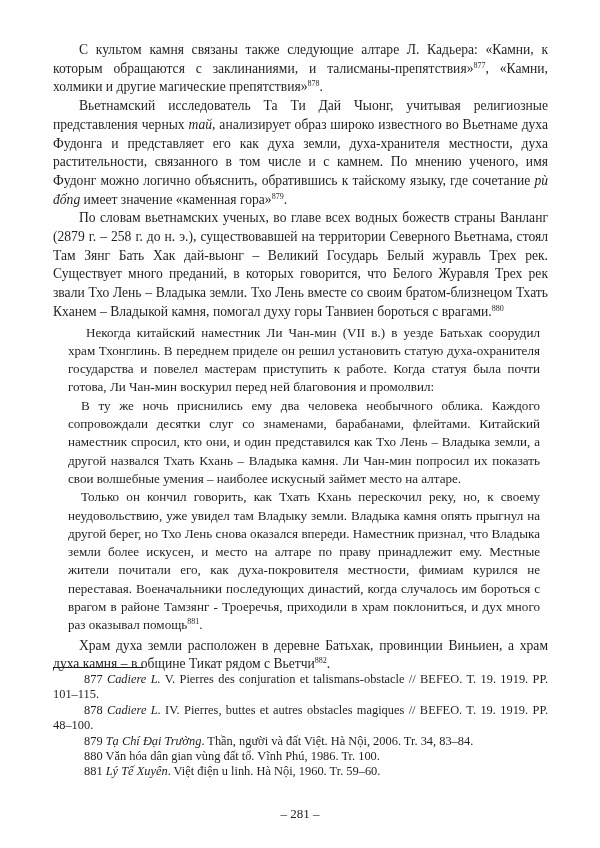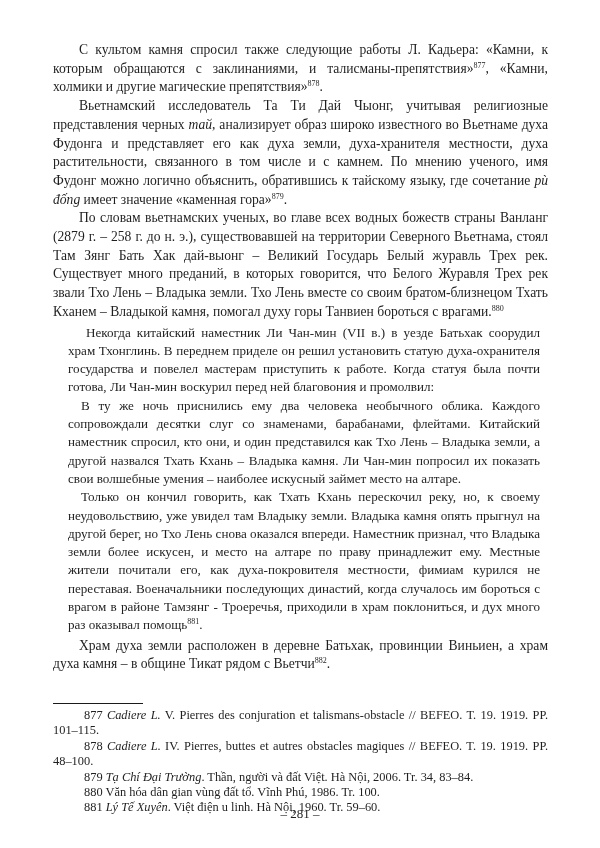--- a/index.html
+++ b/index.html
@@ -17,37 +17,37 @@
     }
     .quote {
       margin: 0 0 0 15px; width: 472px;
     }
     .quote .p { font-size: 13.1px; line-height: 18.3px; text-indent: 13px; }
     .quote .p.q0 { text-indent: 18px; }
     sup { font-size: 8px; line-height: 0; vertical-align: 5px; }
     i { font-style: italic; }
     .gap-sm { height: 2px; }
     .footnotes {
-      position: absolute; left: 53px; top: 667px; width: 495px; margin-top: 36px;
+      position: absolute; left: 53px; top: 667px; width: 495px;
     }
     .rule { width: 90px; height: 0; border-top: 1.6px solid #1a1a1a; margin-bottom: 4px; }
     .fn {
       margin: 0; font-size: 12.4px; line-height: 15.4px;
       text-align: justify; text-indent: 31px;
     }
     .pagenum {
       position: absolute; left: 0; width: 600px; top: 806px;
       text-align: center; font-size: 13px;
     }
   </style>
 </head>
 <body>
 
 <div class="page">
-  <p class="p"><span>С культом камня спросил также следующие работы Л. Кадьера: «Камни, к которым обращаются с заклинаниями, и талисманы-препятствия»</span><sup>877</sup><span>, «Камни, холмики и другие магические препятствия»</span><sup>878</sup><span>.</span></p>
+  <p class="p"><span>С культом камня связаны также следующие алтаре Л. Кадьера: «Камни, к которым обращаются с заклинаниями, и талисманы-препятствия»</span><sup>877</sup><span>, «Камни, холмики и другие магические препятствия»</span><sup>878</sup><span>.</span></p>
 
   <p class="p"><span>Вьетнамский исследователь Та Ти Дай Чыонг, учитывая религиозные представления черных </span><i>тай</i><span>, анализирует образ широко известного во Вьетнаме духа Фудонга и представляет его как духа земли, духа-хранителя местности, духа растительности, связанного в том числе и с камнем. По мнению ученого, имя Фудонг можно логично объяснить, обратившись к тайскому языку, где сочетание </span><i>pù đống</i><span> имеет значение «каменная гора»</span><sup>879</sup><span>.</span></p>
 
   <p class="p"><span>По словам вьетнамских ученых, во главе всех водных божеств страны Ванланг (2879 г. – 258 г. до н. э.), существовавшей на территории Северного Вьетнама, стоял Там Зянг Бать Хак дай-выонг – Великий Государь Белый журавль Трех рек. Существует много преданий, в которых говорится, что Белого Журавля Трех рек звали Тхо Лень – Владыка земли. Тхо Лень вместе со своим братом-близнецом Тхать Кханем – Владыкой камня, помогал духу горы Танвиен бороться с врагами.</span><sup>880</sup></p>
 
 
   <div class="gap-sm"></div>
   <div class="quote">
     <p class="p q0">Некогда китайский наместник Ли Чан-мин (VII в.) в уезде Батьхак соорудил храм Тхонглинь. В переднем приделе он решил установить статую духа-охранителя государства и повелел мастерам приступить к работе. Когда статуя была почти готова, Ли Чан-мин воскурил перед ней благовония и промолвил:</p>
     <p class="p">В ту же ночь приснились ему два человека необычного облика. Каждого сопровождали десятки слуг со знаменами, барабанами, флейтами. Китайский наместник спросил, кто они, и один представился как Тхо Лень – Владыка земли, а другой назвался Тхать Кхань – Владыка камня. Ли Чан-мин попросил их показать свои волшебные умения – наиболее искусный займет место на алтаре.</p>

